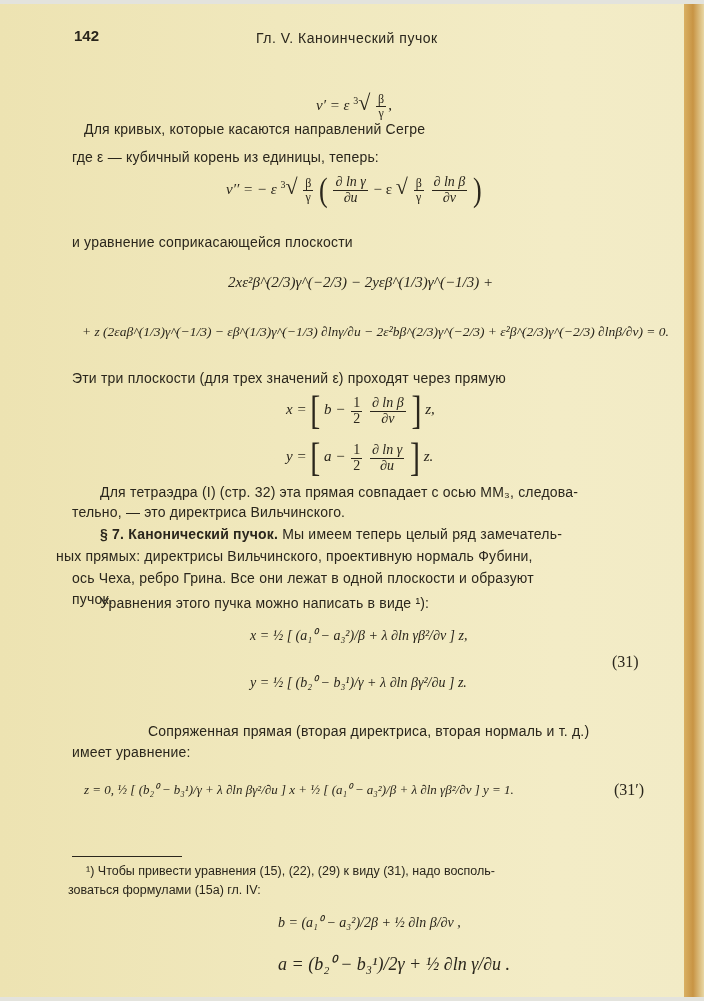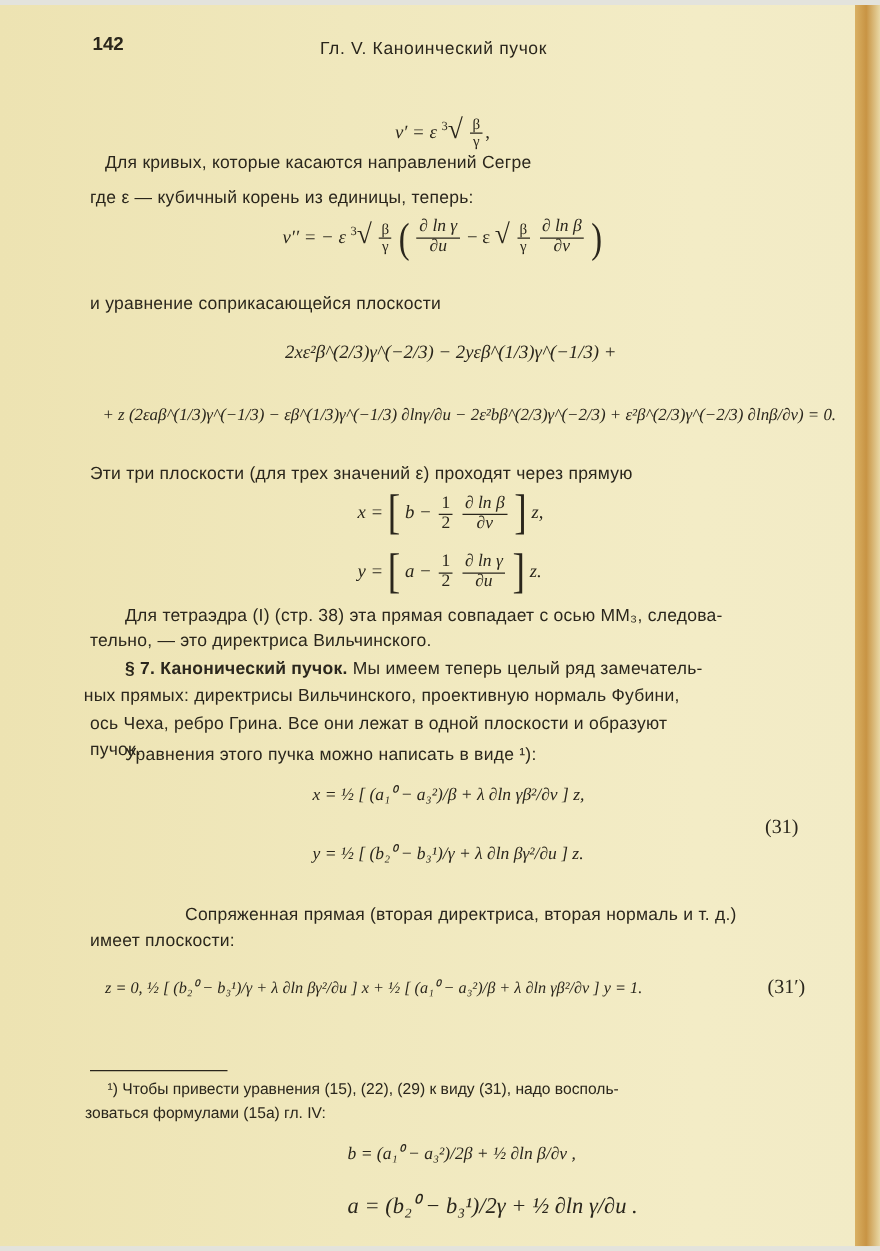--- a/index.html
+++ b/index.html
@@ -92,39 +92,39 @@
 <div class="abs math" style="left:286px; top:441px;">
   <span class="it">y =</span>
   <span class="brk">[</span>
   <span class="it">a −</span>
   <span class="frac big"><span class="num">1</span><span>2</span></span>
   <span class="frac big"><span class="num it">∂ ln γ</span><span class="it">∂u</span></span>
   <span class="brk">]</span>
   <span class="it">z.</span>
 </div>
 
-<div class="abs txt" style="left:100px; top:484px;">Для тетраэдра (I) (стр. 38) эта прямая совпадает с осью MM₃, следова-</div>
+<div class="abs txt" style="left:100px; top:484px;">Для тетраэдра (I) (стр. 32) эта прямая совпадает с осью MM₃, следова-</div>
 <div class="abs txt" style="left:72px; top:504px;">тельно, — это директриса Вильчинского.</div>
 
 <div class="abs txt" style="left:100px; top:526px;">
   <span style="font-weight:bold;">§ 7. Канонический пучок.</span>
   <span>Мы имеем теперь целый ряд замечатель-</span>
 </div>
-<div class="abs txt" style="left:67px; top:548px;text-align:right;">ных прямых: директрисы Вильчинского, проективную нормаль Фубини,</div>
+<div class="abs txt" style="left:56px; top:548px;text-align:right;">ных прямых: директрисы Вильчинского, проективную нормаль Фубини,</div>
 <div class="abs txt" style="left:72px; top:570px;">ось Чеха, ребро Грина. Все они лежат в одной плоскости и образуют</div>
 <div class="abs txt" style="left:72px; top:591px;">пучок.</div>
 
 <div class="abs txt" style="left:100px; top:594px; top:595px;">Уравнения этого пучка можно написать в виде ¹):</div>
 
 <div class="abs math it" style="left:250px; top:625px; font-size:14px;">x = ½ [ (a₁⁰ − a₃²)/β + λ ∂ln γβ²/∂v ] z,</div>
 <div class="abs math it" style="left:250px; top:672px; font-size:14px;">y = ½ [ (b₂⁰ − b₃¹)/γ + λ ∂ln βγ²/∂u ] z.</div>
 <div class="abs eqno" style="left:612px; top:653px;">(31)</div>
 
 <div class="abs txt" style="left:100px; top:723px;margin-left:48px;">Сопряженная прямая (вторая директриса, вторая нормаль и т. д.)</div>
-<div class="abs txt" style="left:72px; top:744px;">имеет плоскости:</div>
+<div class="abs txt" style="left:72px; top:744px;">имеет уравнение:</div>
 
 <div class="abs math it" style="left:84px; top:780px; font-size:13px;">z = 0, ½ [ (b₂⁰ − b₃¹)/γ + λ ∂ln βγ²/∂u ] x + ½ [ (a₁⁰ − a₃²)/β + λ ∂ln γβ²/∂v ] y = 1.</div>
 <div class="abs eqno" style="left:614px; top:781px;">(31′)</div>
 
 <div class="rule" style="left:72px; top:856px;"></div>
 
 <div class="abs foot" style="left:86px; top:864px;">¹) Чтобы привести уравнения (15), (22), (29) к виду (31), надо восполь-</div>
 <div class="abs foot" style="left:68px; top:844px; top:843px;"></div>
 <div class="abs foot" style="left:68px; top:883px;">зоваться формулами (15a) гл. IV:</div>
 <div class="abs math it" style="left:278px; top:912px; font-size:14px;">b = (a₁⁰ − a₃²)/2β + ½ ∂ln β/∂v ,</div>

